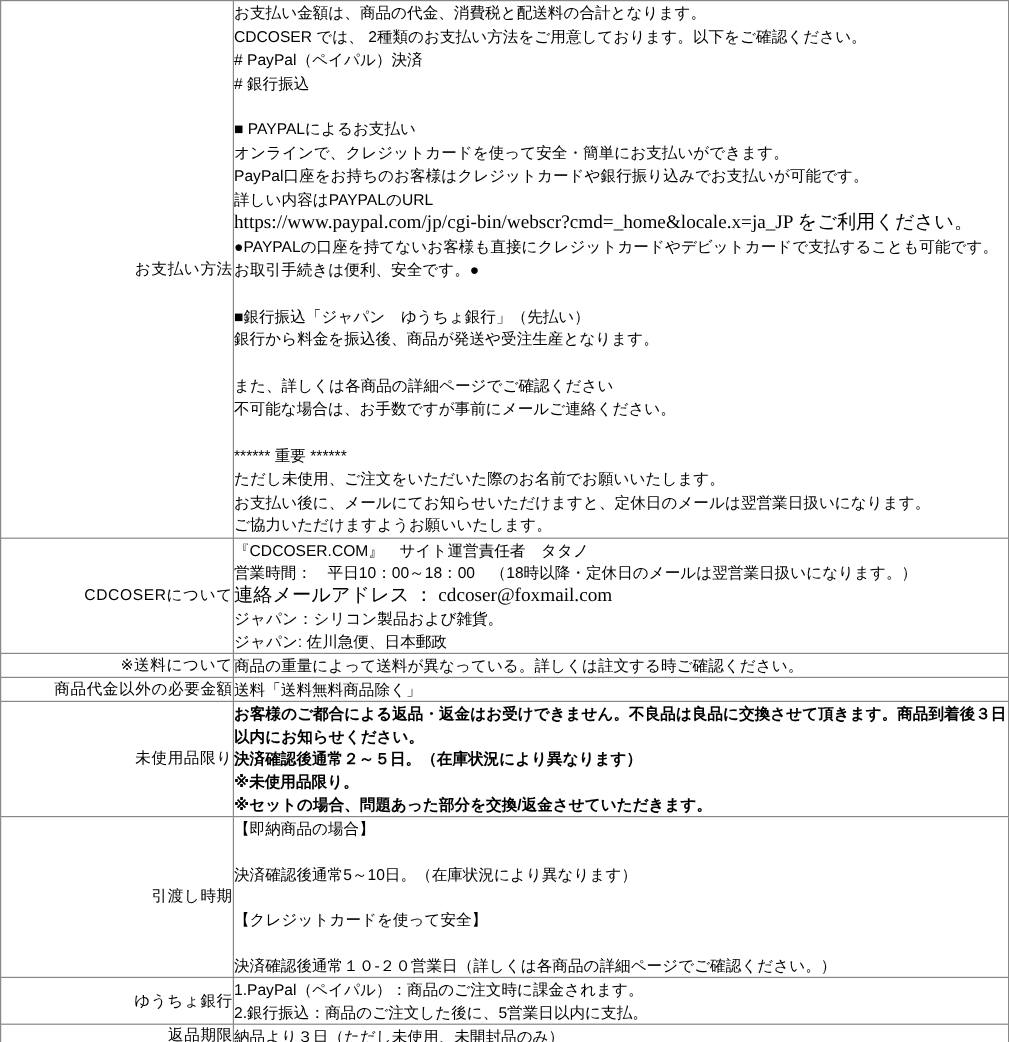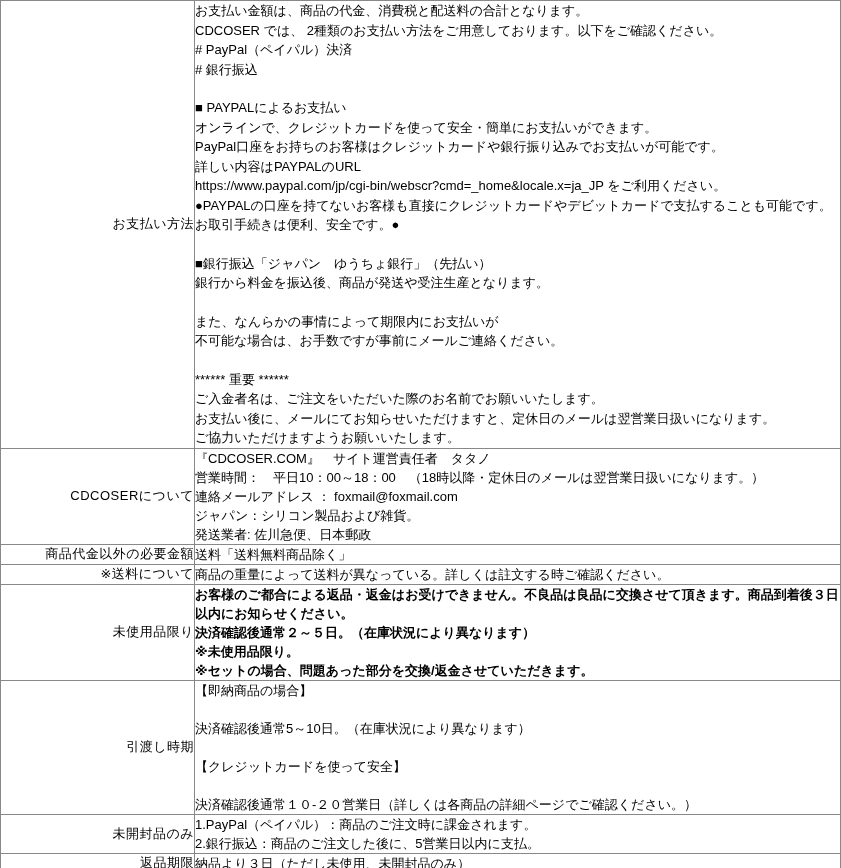--- a/index.html
+++ b/index.html
@@ -38,22 +38,22 @@
   }
   .line {
     display: block;
     white-space: pre-wrap;
     min-height: 19px;
   }
   .line.blank {
     height: 19px;
   }
   .mono {
-    font-family: Liberation Sans, sans-serif;
-    font-size: 13px;
+    font-family: Liberation Serif, serif;
+    font-size: 16px;
   }
   .payment-cell .line {
     line-height: 19.5px;
   }
   td.value.tight .line {
     line-height: 19px;
     font-weight: bold;
   }
 </style>
 </head>
@@ -74,52 +74,52 @@
         <span class="line">オンラインで、クレジットカードを使って安全・簡単にお支払いができます。</span>
         <span class="line">PayPal口座をお持ちのお客様はクレジットカードや銀行振り込みでお支払いが可能です。</span>
         <span class="line">詳しい内容はPAYPALのURL</span>
         <span class="line mono">https://www.paypal.com/jp/cgi-bin/webscr?cmd=_home&amp;locale.x=ja_JP をご利用ください。</span>
         <span class="line">●PAYPALの口座を持てないお客様も直接にクレジットカードやデビットカードで支払することも可能です。</span>
         <span class="line">お取引手続きは便利、安全です。●</span>
         <span class="line blank"></span>
         <span class="line">■銀行振込「ジャパン　ゆうちょ銀行」（先払い）</span>
         <span class="line">銀行から料金を振込後、商品が発送や受注生産となります。</span>
         <span class="line blank"></span>
-        <span class="line">また、なんらかの事情によって期限内にお支払いが</span>
+        <span class="line">また、詳しくは各商品の詳細ページでご確認ください</span>
         <span class="line">不可能な場合は、お手数ですが事前にメールご連絡ください。</span>
         <span class="line blank"></span>
         <span class="line">****** 重要 ******</span>
-        <span class="line">ご入金者名は、ご注文をいただいた際のお名前でお願いいたします。</span>
+        <span class="line">ただし未使用、ご注文をいただいた際のお名前でお願いいたします。</span>
         <span class="line">お支払い後に、メールにてお知らせいただけますと、定休日のメールは翌営業日扱いになります。</span>
         <span class="line">ご協力いただけますようお願いいたします。</span>
       </td>
     </tr>
 
     <tr>
       <td class="label">CDCOSERについて</td>
       <td class="value">
         <span class="line">『CDCOSER.COM』　サイト運営責任者　タタノ</span>
         <span class="line">営業時間：　平日10：00～18：00　（18時以降・定休日のメールは翌営業日扱いになります。）</span>
-        <span class="line mono">連絡メールアドレス ： foxmail@foxmail.com</span>
+        <span class="line mono">連絡メールアドレス ： cdcoser@foxmail.com</span>
         <span class="line">ジャパン：シリコン製品および雑貨。</span>
-        <span class="line">発送業者: 佐川急便、日本郵政</span>
+        <span class="line">ジャパン: 佐川急便、日本郵政</span>
+      </td>
+    </tr>
+
+    <tr>
+      <td class="label">※送料について</td>
+      <td class="value">
+        <span class="line">商品の重量によって送料が異なっている。詳しくは註文する時ご確認ください。</span>
       </td>
     </tr>
 
     <tr>
       <td class="label">商品代金以外の必要金額</td>
       <td class="value">
         <span class="line">送料「送料無料商品除く」</span>
-      </td>
-    </tr>
-
-    <tr>
-      <td class="label">※送料について</td>
-      <td class="value">
-        <span class="line">商品の重量によって送料が異なっている。詳しくは註文する時ご確認ください。</span>
       </td>
     </tr>
 
     <tr>
       <td class="label">未使用品限り</td>
       <td class="value tight">
         <span class="line">お客様のご都合による返品・返金はお受けできません。不良品は良品に交換させて頂きます。商品到着後３日以内にお知らせください。</span>
         <span class="line">決済確認後通常２～５日。（在庫状況により異なります）</span>
         <span class="line">※未使用品限り。</span>
         <span class="line">※セットの場合、問題あった部分を交換/返金させていただきます。</span>
@@ -133,21 +133,21 @@
         <span class="line blank"></span>
         <span class="line">決済確認後通常5～10日。（在庫状況により異なります）</span>
         <span class="line blank"></span>
         <span class="line">【クレジットカードを使って安全】</span>
         <span class="line blank"></span>
         <span class="line">決済確認後通常１０-２０営業日（詳しくは各商品の詳細ページでご確認ください。）</span>
       </td>
     </tr>
 
     <tr>
-      <td class="label">未開封品のみ</td>
+      <td class="label">ゆうちょ銀行</td>
       <td class="value">
         <span class="line">1.PayPal（ペイパル）：商品のご注文時に課金されます。</span>
         <span class="line">2.銀行振込：商品のご注文した後に、5営業日以内に支払。</span>
       </td>
     </tr>
 
     <tr>
       <td class="label">返品期限</td>
       <td class="value">
         <span class="line">納品より３日（ただし未使用、未開封品のみ）</span>

